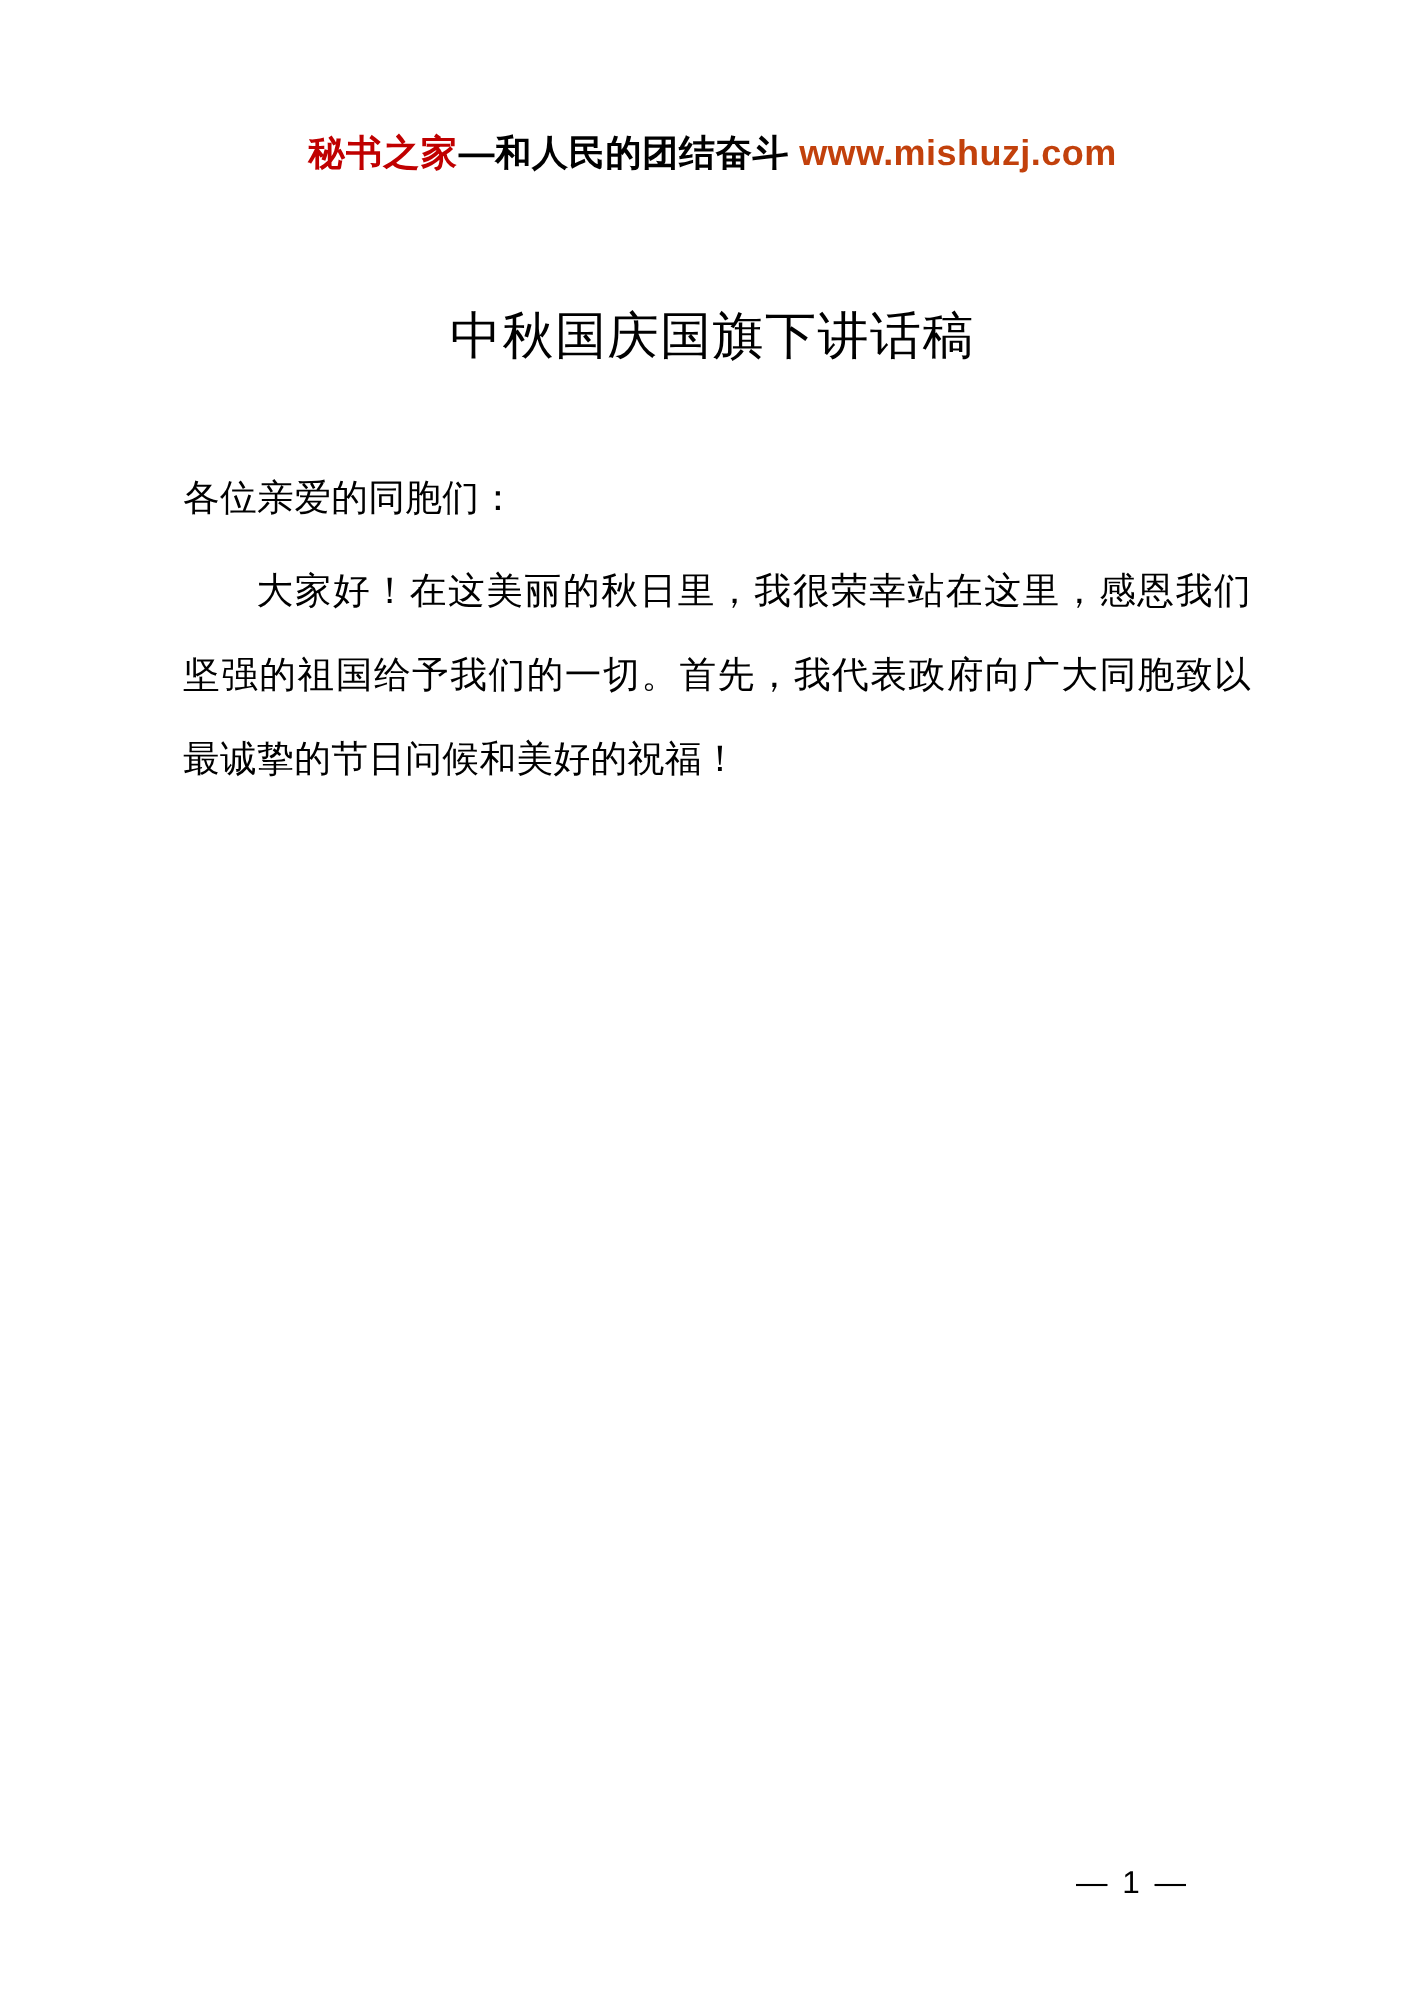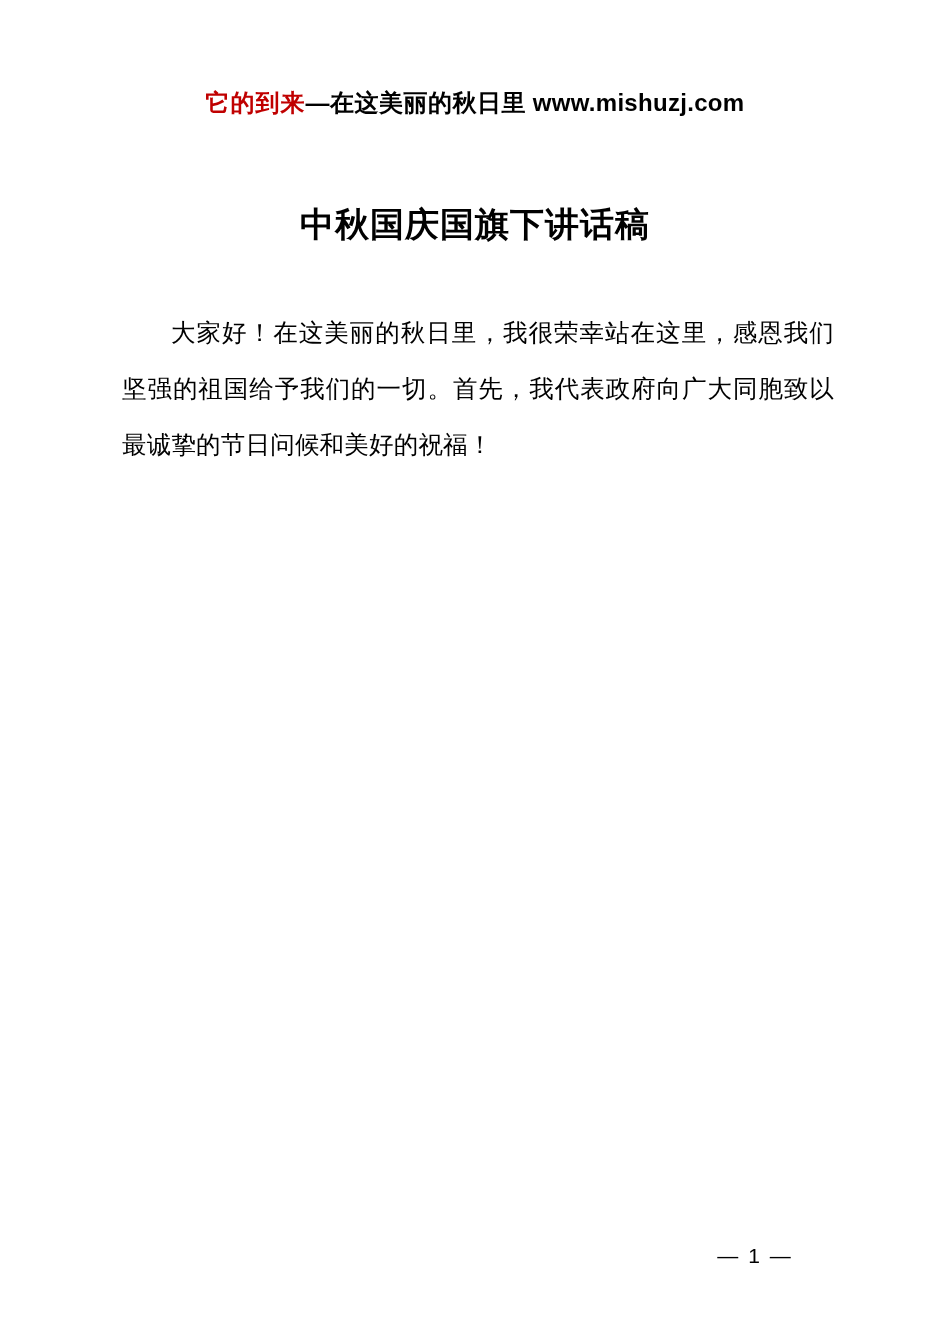--- a/index.html
+++ b/index.html
@@ -37,33 +37,33 @@
     color: #c00000;
     font-weight: bold;
     letter-spacing: 1px;
   }
   .header-banner .tagline {
     color: #000000;
     font-weight: bold;
     letter-spacing: 0.5px;
   }
   .header-banner .url {
-    color: #000000;
+    color: #c2410c;
     font-weight: bold;
     letter-spacing: 0.3px;
   }
   
   .doc-title {
     position: absolute;
     top: 178px;
     left: 0;
     width: 950px;
     text-align: center;
     font-size: 34px;
-    font-weight: bold;
+    font-weight: normal;
     letter-spacing: 1px;
     line-height: 46px;
   }
   
   .body-text {
     position: absolute;
     top: 305px;
     left: 122px;
     width: 712px;
   }
@@ -96,26 +96,27 @@
     display: inline-block;
     margin-left: 560px;
   }
 </style>
 </head>
 <body>
 
 <div class="page">
 
   <div class="header-banner">
-    <span class="brand">它的到来</span><span class="tagline">—在这美丽的秋日里</span> <span class="url">www.mishuzj.com</span>
+    <span class="brand">秘书之家</span><span class="tagline">—和人民的团结奋斗</span> <span class="url">www.mishuzj.com</span>
   </div>
 
   <h1 class="doc-title">中秋国庆国旗下讲话稿</h1>
 
   <div class="body-text">
+    <p class="para salutation">各位亲爱的同胞们：</p>
     <p class="para indent">大家好！在这美丽的秋日里，我很荣幸站在这里，感恩我们坚强的祖国给予我们的一切。首先，我代表政府向广大同胞致以最诚挚的节日问候和美好的祝福！</p>
   </div>
 
   <div class="footer">
     <span class="pg-wrap">— 1 —</span>
   </div>
 
 </div>
 
 </body></html>

